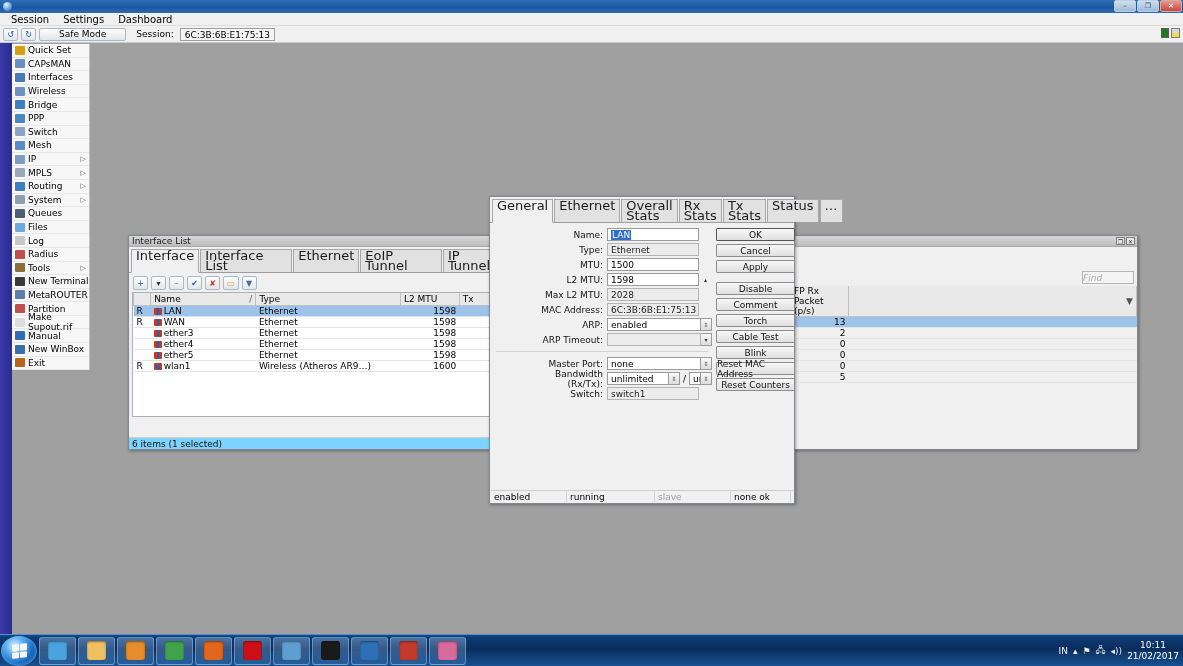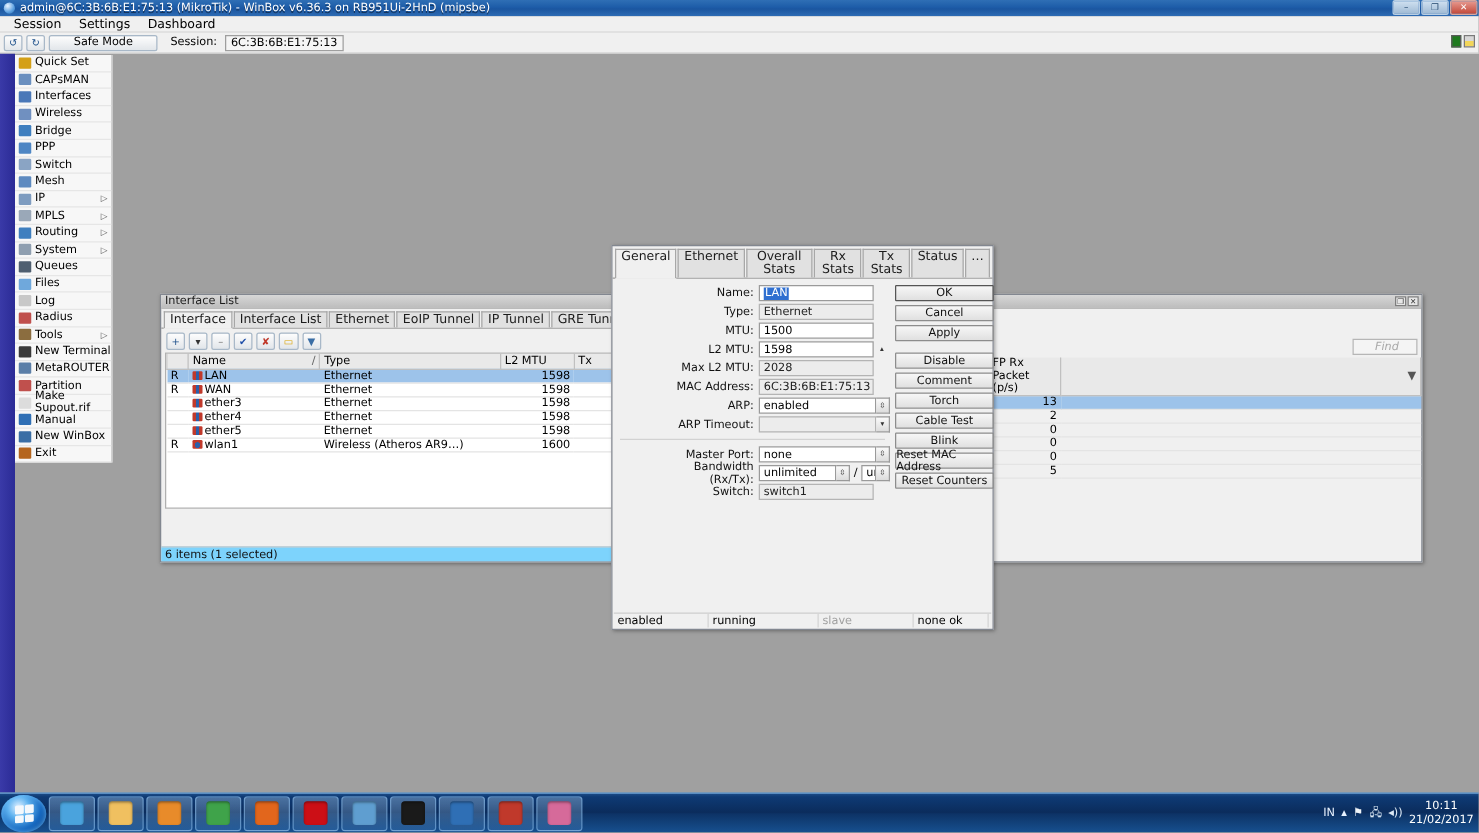--- a/index.html
+++ b/index.html
@@ -87,22 +87,22 @@
     border-bottom:1px solid #a8a8a8;
   }
   .win-tb.active{ background:linear-gradient(to bottom,#3b6fb8,#24559b); color:#fff; }
   .win-btns{ margin-left:auto; display:flex; gap:1px; padding-right:2px; }
   .wb{ width:9px;height:8px;border:1px solid #7e7e7e;background:#e6e6e6;display:flex;align-items:center;justify-content:center;font-size:6px;color:#333; }
   .wb.x{ background:#e6e6e6; }
 
   
   .tabs{ display:flex; padding:2px 2px 0 2px; gap:1px; border-bottom:1px solid #9d9d9d; }
   .tab{
-    padding:1px 4px 1px 4px; font-size:10px; background:#e1e1e1;
-    border:1px solid #a7a7a7; border-bottom:none; color:#1b1b1b; line-height:10px;text-align:center;
+    padding:1px 4px 1px 4px; font-size:13px; background:#e1e1e1;
+    border:1px solid #a7a7a7; border-bottom:none; color:#1b1b1b; line-height:10px;
   }
   .tab.active{ background:#f0f0f0; border-bottom:1px solid #f0f0f0; margin-bottom:-1px; }
 
   
   .tbl{ width:100%; border-collapse:collapse; font-size:9px; }
   .tbl th{
     background:#e9e9e9; border:1px solid #c0c0c0; border-top:none;
     font-weight:normal; text-align:left; padding:0 3px; height:12px; color:#000;
   }
   .tbl td{ border-bottom:1px solid #e4e4e4; padding:0 3px; height:9.5px; color:#000; white-space:nowrap; }
@@ -165,21 +165,20 @@
     display:flex;align-items:center;justify-content:center;flex:0 0 auto;
   }
   .tray{ margin-left:auto; display:flex; align-items:center; gap:5px; padding-right:4px; color:#e8f2ff; font-size:9px; }
   .trayclock{ text-align:center; line-height:11px; font-size:9px; color:#fff; }
 </style>
 </head>
 <body>
 
 <div id="titlebar">
   <span class="tb-ico"></span>
-  <span class="tb-text">admin@6C:3B:6B:E1:75:13 (MikroTik) - WinBox v6.36.3 on RB951Ui-2HnD (mipsbe)</span>
   <span class="wbtns">
     <span class="wbtn">–</span>
     <span class="wbtn">❐</span>
     <span class="wbtn close">✕</span>
   </span>
 </div>
 
 <div id="menubar">
   <span class="mi">Session</span>
   <span class="mi">Settings</span>
@@ -309,21 +308,21 @@
 <div class="win" id="bgwin" style="left:789px; top:235px; width:349px; height:215px;">
   <div class="win-tb">
     <span></span>
     <span class="win-btns">
       <span class="wb">❐</span>
       <span class="wb x">✕</span>
     </span>
   </div>
   <div style="height:24px;"></div>
   <div style="display:flex;justify-content:flex-end;padding-right:3px;">
-    <span style="width:52px;height:13px;border:1px solid #b6b6b6;background:#f4f4f4;color:#a8a8a8;font-size:9px;font-style:italic;padding:0 17px;line-height:12px;">Find</span>
+    <span style="width:52px;height:13px;border:1px solid #b6b6b6;background:#f4f4f4;color:#a8a8a8;font-size:9px;font-style:italic;padding:0 0;line-height:12px;">Find</span>
   </div>
   <div id="bgtable" style="margin-top:2px;">
       <table class="tbl" style="width:100%">
         <tbody>
           <tr>
             <th style="width:58px">FP Rx Packet (p/s)</th>
             <th>
               <span style="float:right;color:#555">▼</span>
             </th>
           </tr>

